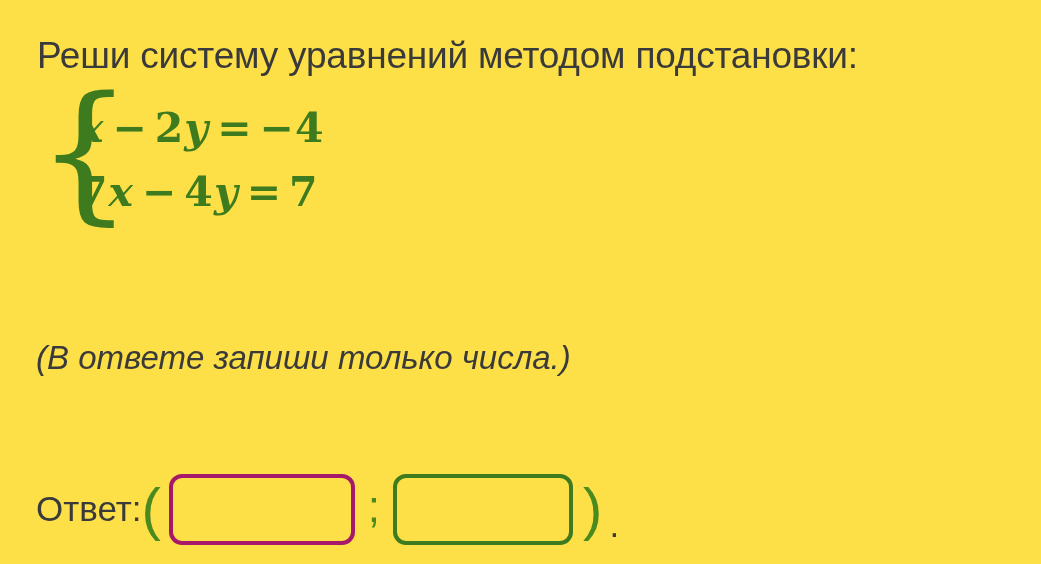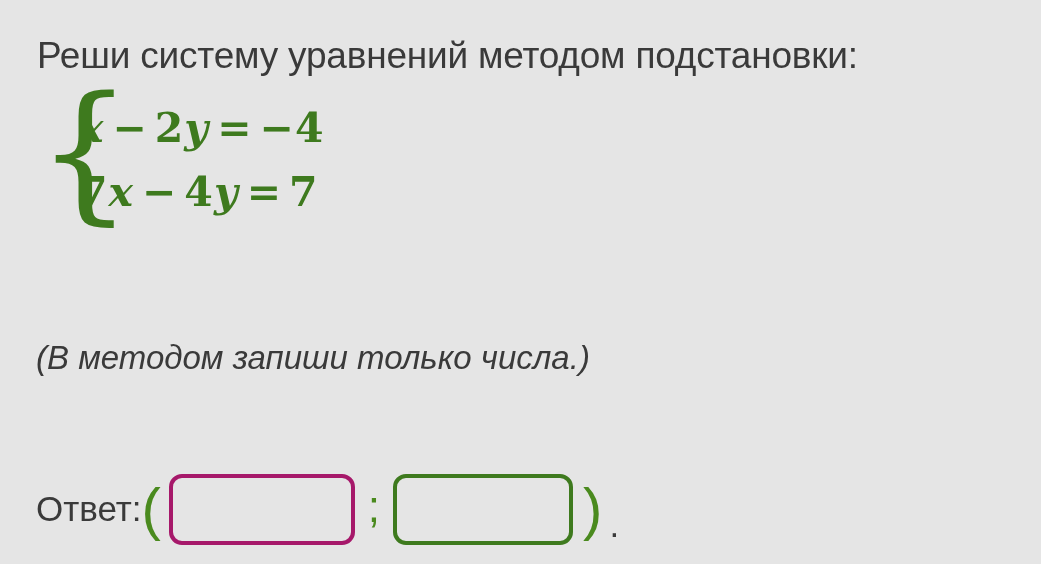--- a/index.html
+++ b/index.html
@@ -10,21 +10,21 @@
     width: 1041px;
     height: 564px;
     background: #b8b8b8;
     font-family: "Liberation Sans", sans-serif;
     overflow: hidden;
   }
   #page {
     position: relative;
     width: 1041px;
     height: 564px;
-    background: #e5e5e5;
+    background: #fde047;
   }
 
   
   #task-title {
     position: absolute;
     left: 37px;
     top: 33px;
     font-size: 37px;
     line-height: 46px;
     color: #3a3a3a;
@@ -182,21 +182,21 @@
         <span class="mvar">x</span><span class="mop">−</span><span class="mnum">2</span><span class="mvar">y</span><span class="mop">=</span><span class="mnum">−4</span>
       </div>
 
       <div class="equation-line">
         <span class="mnum">7</span><span class="mvar">x</span><span class="mop">−</span><span class="mnum">4</span><span class="mvar">y</span><span class="mop">=</span><span class="mnum">7</span>
       </div>
 
     </div>
   </div>
 
-  <div id="hint-note">(В методом запиши только числа.)</div>
+  <div id="hint-note">(В ответе запиши только числа.)</div>
 
   <div id="answer-row">
     <span id="answer-label">Ответ:</span>
 
     <span id="paren-open" class="paren">(</span>
 
     <input id="answer-box-x" class="answer-box" type="text" placeholder="" style="">
 
     <span class="separator">;</span>
 

